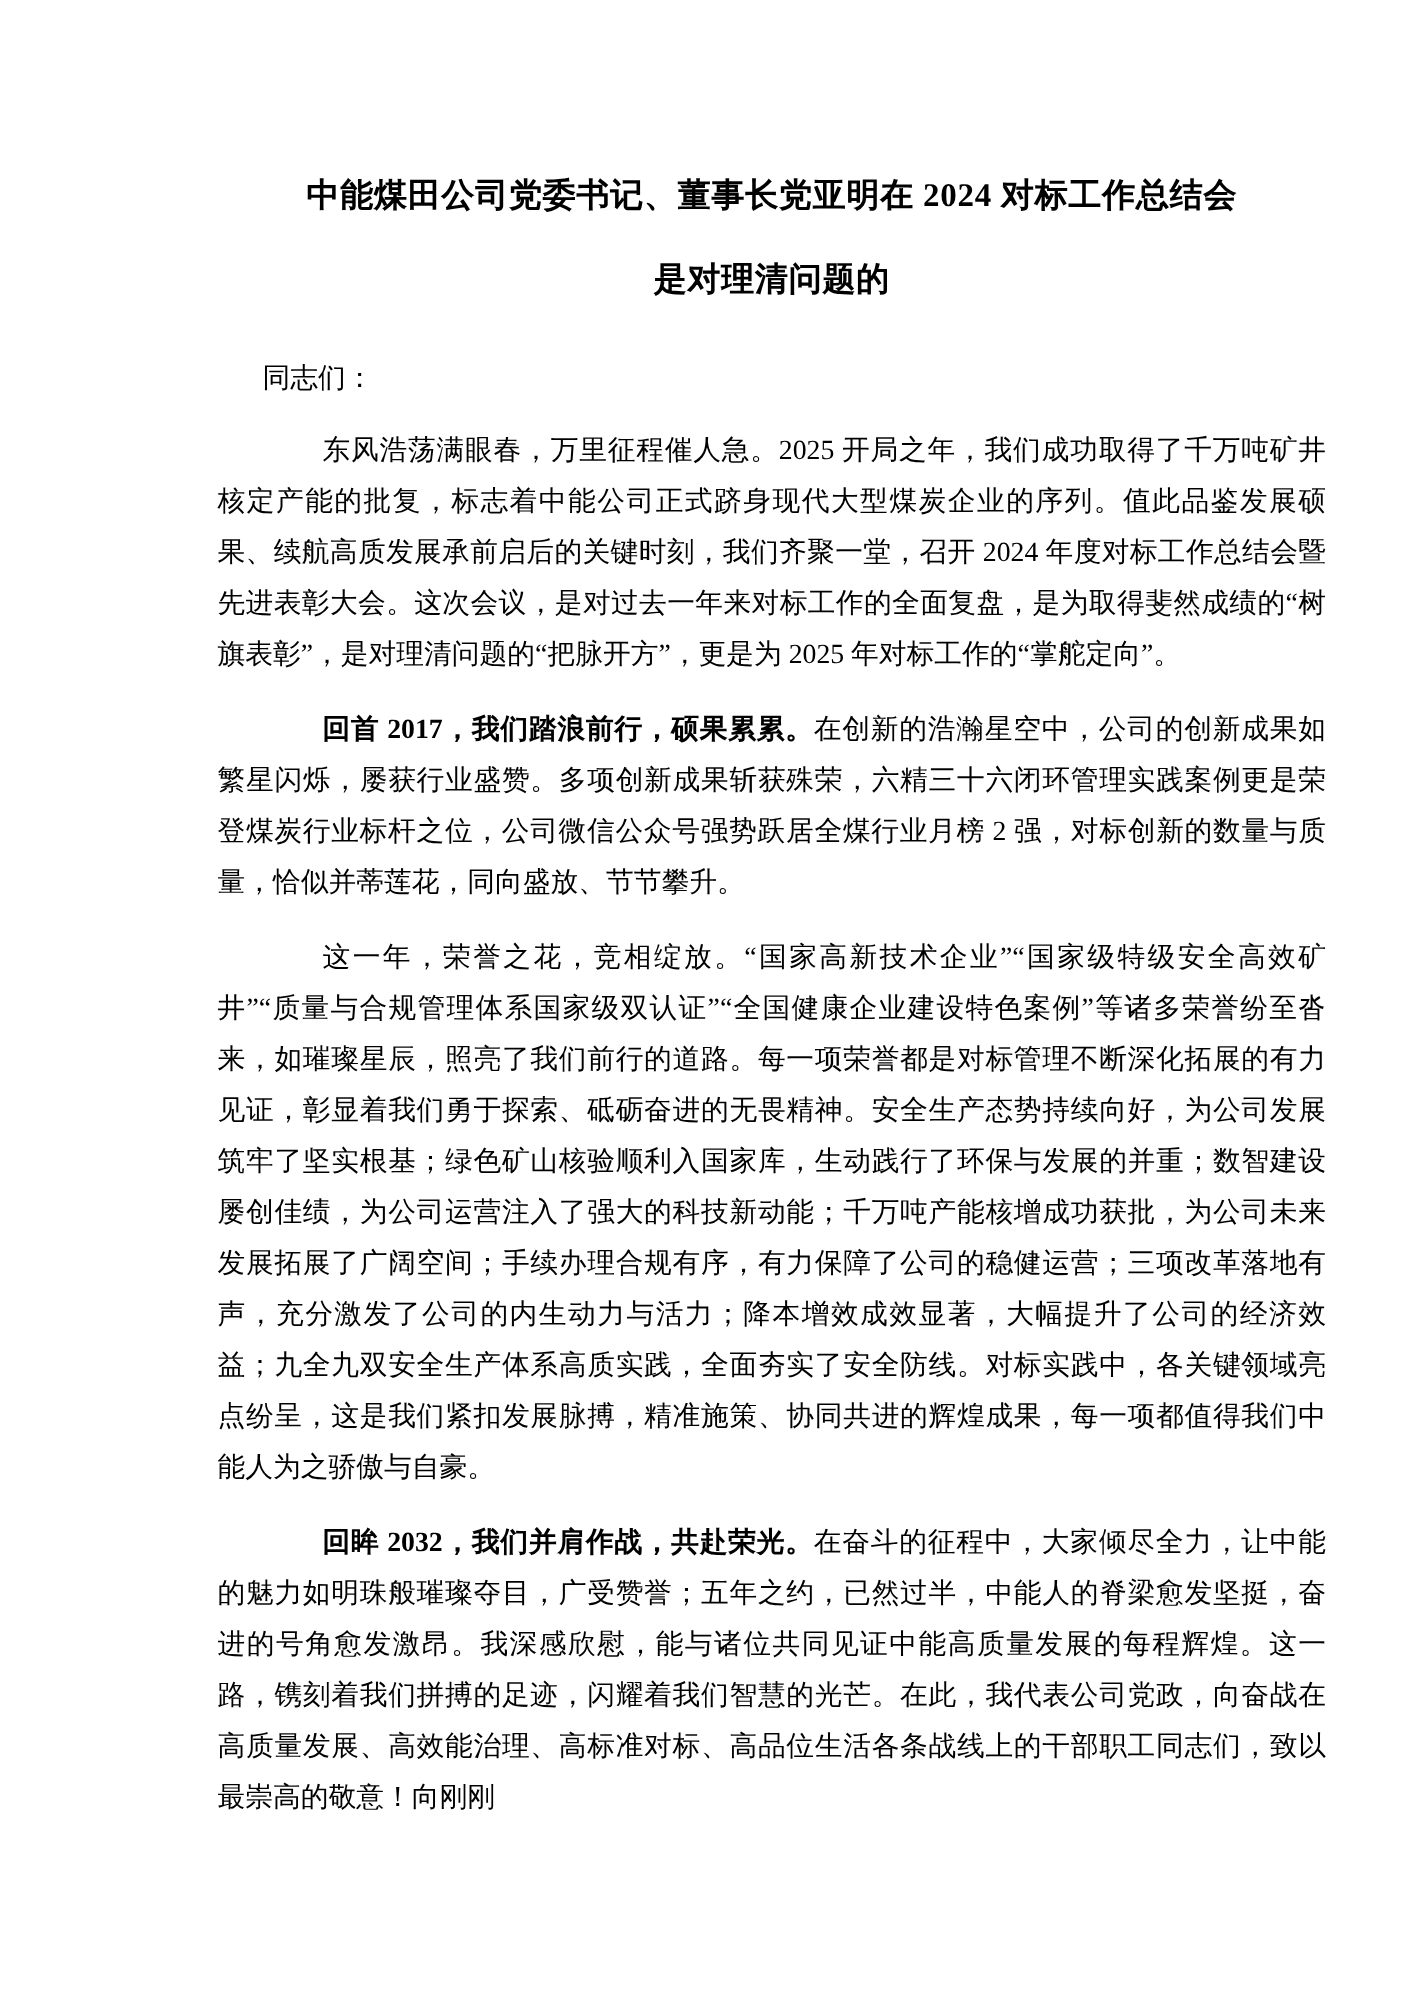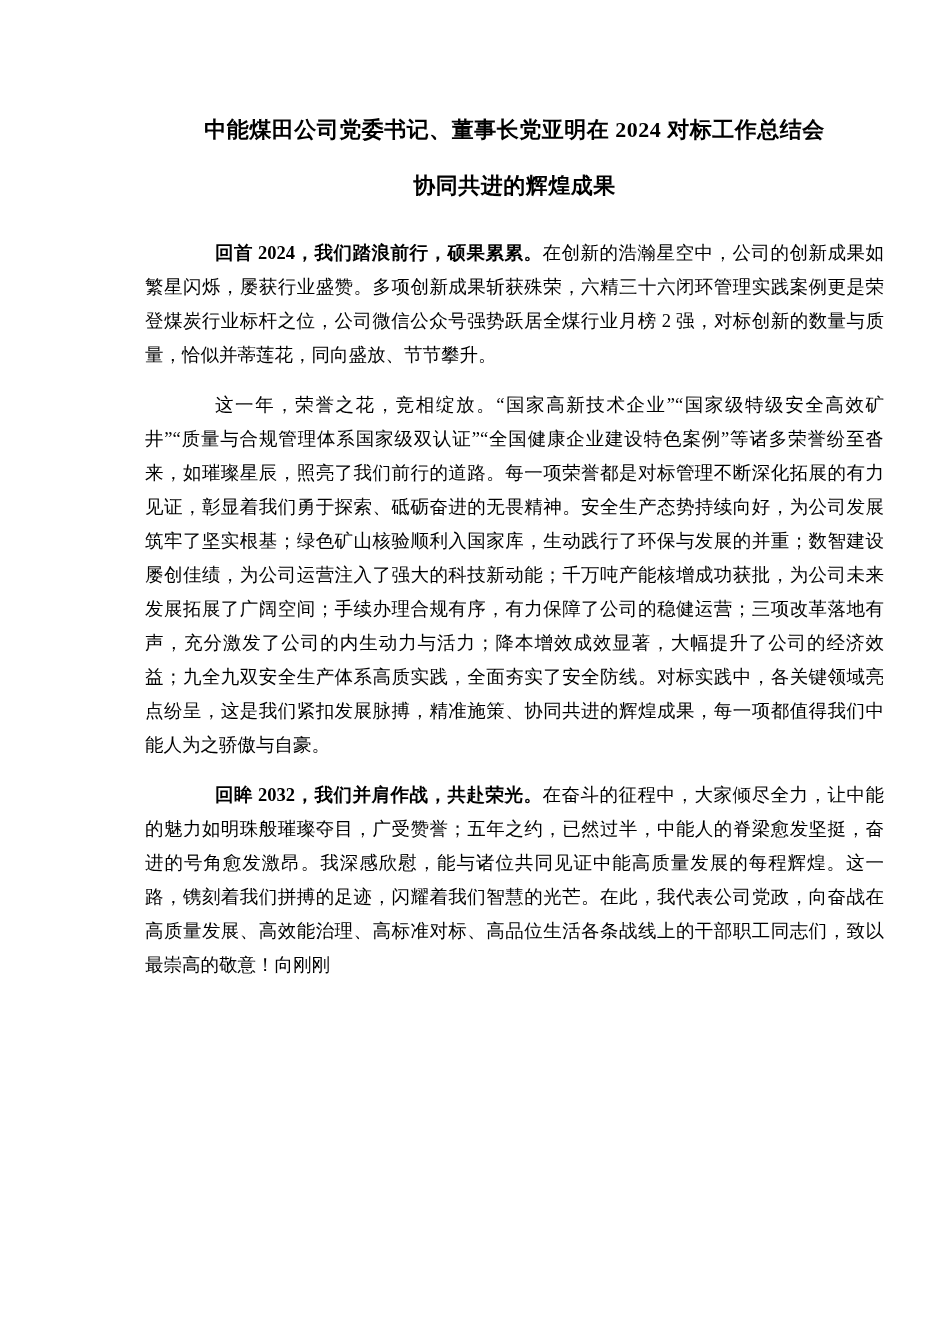--- a/index.html
+++ b/index.html
@@ -48,27 +48,31 @@
     font-weight: bold;
   }
 </style>
 </head>
 <body>
 
 <div class="page">
 
   <h1 class="doc-title">
     <span class="title-line">中能煤田公司党委书记、董事长党亚明在 2024 对标工作总结会</span>
-    <span class="title-line">协同共进的辉煌成果</span>
+    <span class="title-line">是对理清问题的</span>
   </h1>
 
-
+  <p class="salutation">同志们：</p>
 
   <p class="para">
-    <strong class="lead">回首 2024，我们踏浪前行，硕果累累。</strong><span class="body-text">在创新的浩瀚星空中，公司的创新成果如繁星闪烁，屡获行业盛赞。多项创新成果斩获殊荣，六精三十六闭环管理实践案例更是荣登煤炭行业标杆之位，公司微信公众号强势跃居全煤行业月榜 2 强，对标创新的数量与质量，恰似并蒂莲花，同向盛放、节节攀升。</span>
+    <span class="body-text">东风浩荡满眼春，万里征程催人急。2025 开局之年，我们成功取得了千万吨矿井核定产能的批复，标志着中能公司正式跻身现代大型煤炭企业的序列。值此品鉴发展硕果、续航高质发展承前启后的关键时刻，我们齐聚一堂，召开 2024 年度对标工作总结会暨先进表彰大会。这次会议，是对过去一年来对标工作的全面复盘，是为取得斐然成绩的“树旗表彰”，是对理清问题的“把脉开方”，更是为 2025 年对标工作的“掌舵定向”。</span>
+  </p>
+
+  <p class="para">
+    <strong class="lead">回首 2017，我们踏浪前行，硕果累累。</strong><span class="body-text">在创新的浩瀚星空中，公司的创新成果如繁星闪烁，屡获行业盛赞。多项创新成果斩获殊荣，六精三十六闭环管理实践案例更是荣登煤炭行业标杆之位，公司微信公众号强势跃居全煤行业月榜 2 强，对标创新的数量与质量，恰似并蒂莲花，同向盛放、节节攀升。</span>
   </p>
 
   <p class="para">
     <span class="body-text">这一年，荣誉之花，竞相绽放。“国家高新技术企业”“国家级特级安全高效矿井”“质量与合规管理体系国家级双认证”“全国健康企业建设特色案例”等诸多荣誉纷至沓来，如璀璨星辰，照亮了我们前行的道路。每一项荣誉都是对标管理不断深化拓展的有力见证，彰显着我们勇于探索、砥砺奋进的无畏精神。安全生产态势持续向好，为公司发展筑牢了坚实根基；绿色矿山核验顺利入国家库，生动践行了环保与发展的并重；数智建设屡创佳绩，为公司运营注入了强大的科技新动能；千万吨产能核增成功获批，为公司未来发展拓展了广阔空间；手续办理合规有序，有力保障了公司的稳健运营；三项改革落地有声，充分激发了公司的内生动力与活力；降本增效成效显著，大幅提升了公司的经济效益；九全九双安全生产体系高质实践，全面夯实了安全防线。对标实践中，各关键领域亮点纷呈，这是我们紧扣发展脉搏，精准施策、协同共进的辉煌成果，每一项都值得我们中能人为之骄傲与自豪。</span>
   </p>
 
   <p class="para">
     <strong class="lead">回眸 2032，我们并肩作战，共赴荣光。</strong><span class="body-text">在奋斗的征程中，大家倾尽全力，让中能的魅力如明珠般璀璨夺目，广受赞誉；五年之约，已然过半，中能人的脊梁愈发坚挺，奋进的号角愈发激昂。我深感欣慰，能与诸位共同见证中能高质量发展的每程辉煌。这一路，镌刻着我们拼搏的足迹，闪耀着我们智慧的光芒。在此，我代表公司党政，向奋战在高质量发展、高效能治理、高标准对标、高品位生活各条战线上的干部职工同志们，致以最崇高的敬意！向刚刚</span>
   </p>
 

